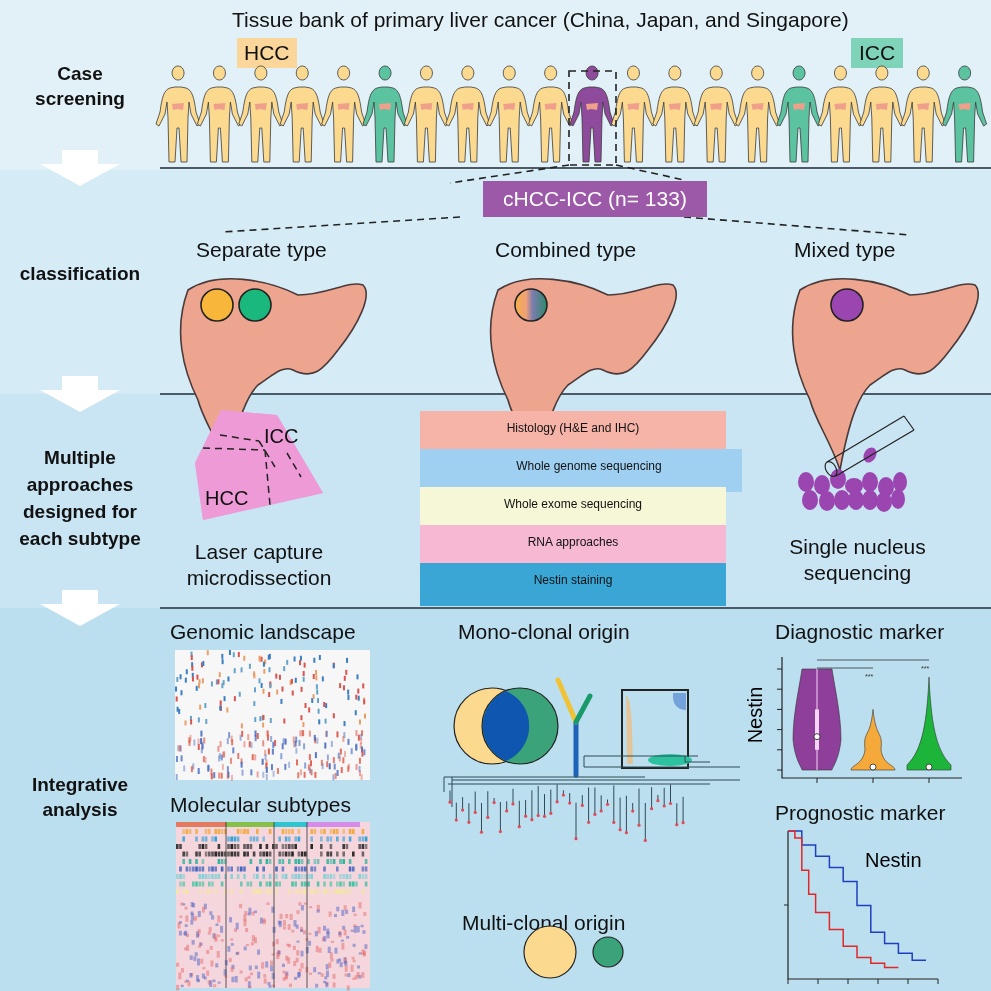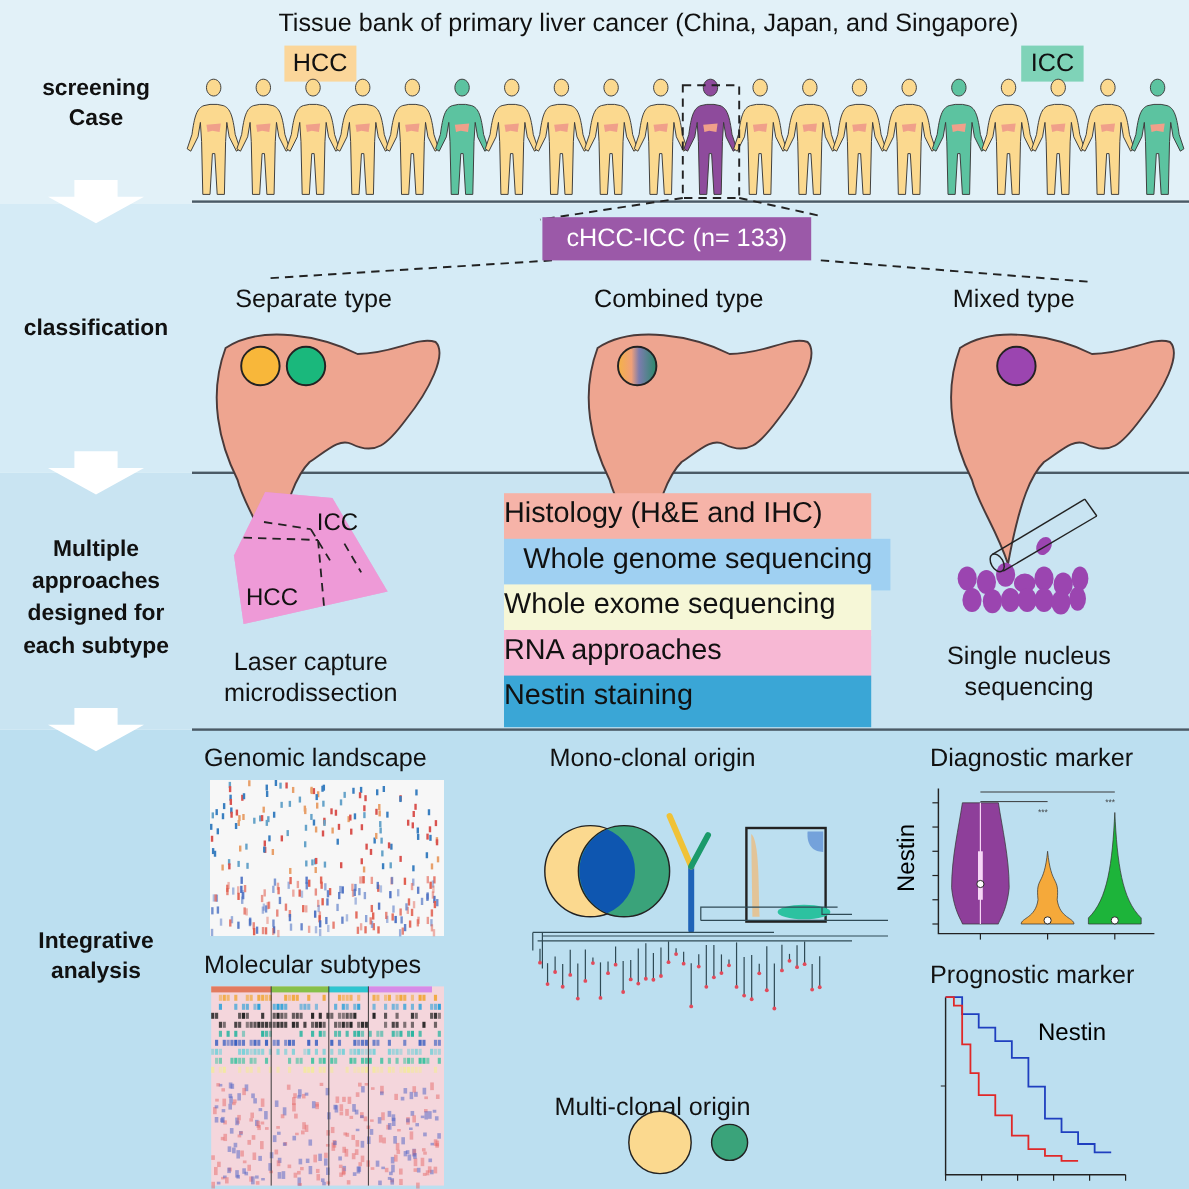--- a/index.html
+++ b/index.html
@@ -8,36 +8,36 @@
   #b1{top:0;height:170px;background:#e2f1f8;}
   #b2{top:170px;height:224px;background:#d5ebf6;}
   #b3{top:394px;height:214px;background:#c9e4f2;}
   #b4{top:608px;height:383px;background:#bcdff0;}
   .rule{position:absolute;left:160px;width:831px;height:1.5px;background:#4a5a66;}
   .stage{position:absolute;left:0;width:160px;text-align:center;font-weight:bold;font-size:19px;line-height:25px;}
   .arrow{position:absolute;left:40px;width:80px;height:36px;}
   .t{position:absolute;white-space:nowrap;}
   .lbl{font-size:21px;}
   svg{position:absolute;overflow:visible;}
-  .method{position:absolute;left:420px;width:306px;height:43px;font-size:24px;line-height:34px;}
+  .method{position:absolute;left:420px;width:306px;height:43px;text-align:center;font-size:12px;line-height:34px;}
 </style>
 </head>
 <body>
 
 <div class="band" id="b1"></div>
 <div class="band" id="b2"></div>
 <div class="band" id="b3"></div>
 <div class="band" id="b4"></div>
 <div class="rule" style="top:167px"></div>
 <div class="rule" style="top:393px"></div>
 <div class="rule" style="top:607px"></div>
 
 <div class="stage" style="top:61px">
+  <div>Case</div>
   <div>screening</div>
-  <div>Case</div>
 </div>
 <div class="stage" style="top:261px">
   <div>classification</div>
 </div>
 <div class="stage" style="top:444px;line-height:27px">
   <div>Multiple</div>
   <div>approaches</div>
   <div>designed for</div>
   <div>each subtype</div>
 </div>
@@ -144,21 +144,21 @@
     </svg>
   </div>
 <svg style="left:0;top:0;width:991px;height:230px">
   <rect x="569" y="71" width="47" height="94" fill="none" stroke="#222" stroke-width="1.6" stroke-dasharray="7,5"></rect>
   <line x1="569" y1="165" x2="450" y2="183" stroke="#222" stroke-width="1.6" stroke-dasharray="7,5"></line>
   <line x1="616" y1="165" x2="684" y2="180" stroke="#222" stroke-width="1.6" stroke-dasharray="7,5"></line>
   <line x1="460" y1="217" x2="222" y2="232" stroke="#222" stroke-width="1.6" stroke-dasharray="7,5"></line>
   <line x1="684" y1="217" x2="910" y2="235" stroke="#222" stroke-width="1.6" stroke-dasharray="7,5"></line>
 </svg>
 
-<div class="t" style="left:452px;top:181px;width:224px;height:36px;background:#9b59a8;color:#fff;font-size:21px;line-height:36px;text-align:center;">cHCC-ICC (n= 133)</div>
+<div class="t" style="left:483px;top:181px;width:224px;height:36px;background:#9b59a8;color:#fff;font-size:21px;line-height:36px;text-align:center;">cHCC-ICC (n= 133)</div>
 
 <div class="t lbl" style="left:196px;top:238px;">Separate type</div>
 <div class="t lbl" style="left:495px;top:238px;">Combined type</div>
 <div class="t lbl" style="left:794px;top:238px;">Mixed type</div>
 <svg style="left:0;top:0;width:991px;height:400px">
   <defs>
     <path id="liver" d="M10,20 C40,0 90,10 120,25 C150,25 170,10 185,15 C195,25 180,55 160,80 C145,100 135,110 115,100 C105,95 95,105 80,115 C70,125 60,145 50,200 C40,170 25,150 20,130 C5,100 -5,60 10,20 Z" fill="#eea590" stroke="#4a3a3a" stroke-width="1.6"></path>
     <linearGradient id="mixg" x1="0" x2="1">
         <stop offset="0" stop-color="#f5b246"></stop>
         <stop offset="0.35" stop-color="#f0a078"></stop>

